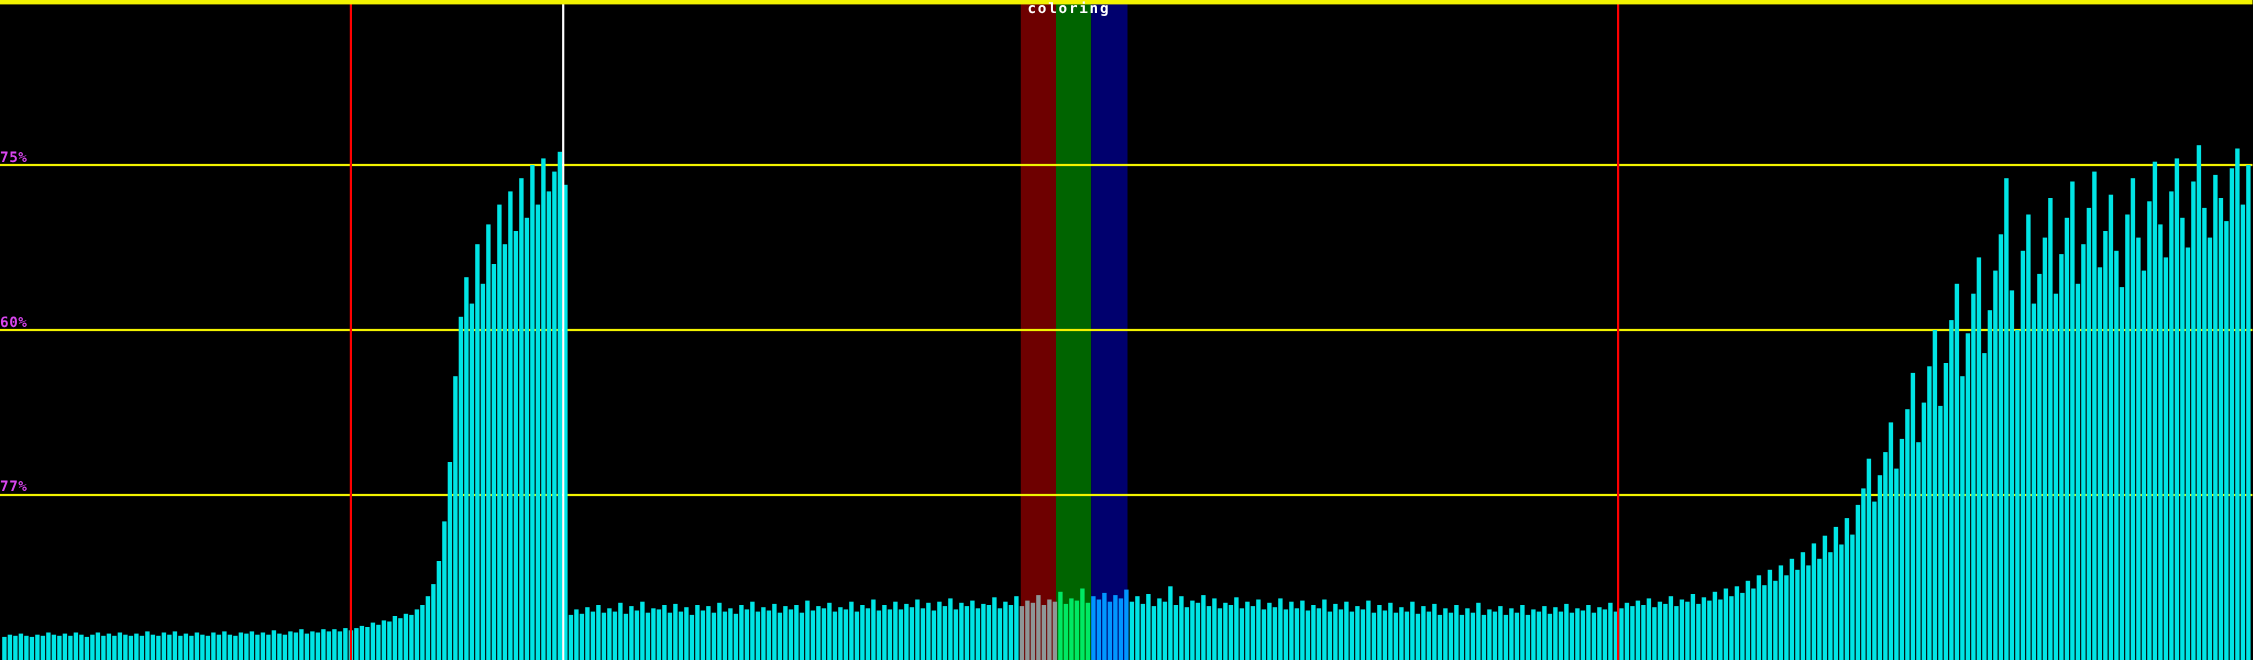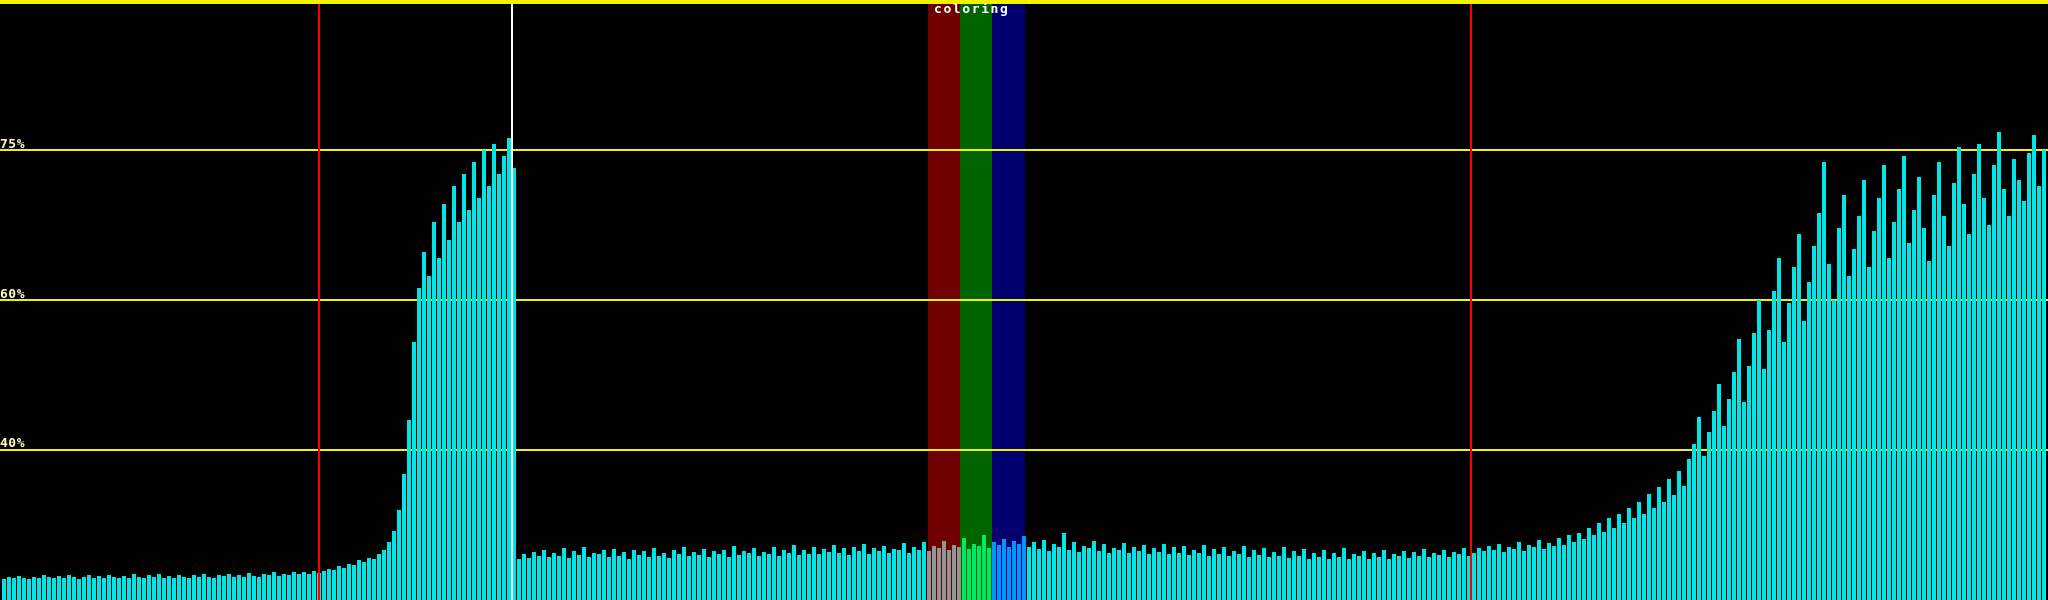--- a/index.html
+++ b/index.html
@@ -3,21 +3,21 @@
 <meta charset="utf-8">
 <style>
   html,body{margin:0;padding:0;background:#000;}
   #stage{position:relative;width:2048px;height:600px;background:#000;overflow:hidden;
          font-family:"DejaVu Sans Mono","Liberation Mono",monospace;}
   .band{position:absolute;top:0;bottom:0;z-index:1;}
   .gridline{position:absolute;left:0;width:2048px;height:2px;z-index:2;}
   .bar{position:absolute;bottom:0;width:3.6px;z-index:3;}
   .marker{position:absolute;top:0;height:600px;width:2px;z-index:4;cursor:ew-resize;}
   .topline{position:absolute;top:0;left:0;width:2048px;height:4px;z-index:5;}
-  .ylabel{position:absolute;left:0;z-index:6;color:#fef9c3;font-size:13px;font-weight:bold;
+  .ylabel{position:absolute;left:0;z-index:6;color:#d946ef;font-size:13px;font-weight:bold;
           line-height:13px;letter-spacing:0.5px;}
   .ylabel.p75{top:137px}.ylabel.p50{top:287px}.ylabel.p25{top:436px}
   .title{position:absolute;left:934px;top:2px;z-index:6;color:#fff;font-size:13px;
          font-weight:bold;line-height:13px;letter-spacing:1.6px;}
 </style>
 </head>
 <body>
 
 <div id="stage">
   <div id="bands-layer">
@@ -442,15 +442,15 @@
       <div class="bar" style="left: 2042px; height: 450px; background: rgb(0, 229, 229);"></div>
     </div>
   <div id="markers-layer">
       <div class="marker" style="left: 318px; background: rgb(255, 0, 0);"></div>
       <div class="marker" style="left: 511px; background: rgb(255, 255, 255);"></div>
       <div class="marker" style="left: 1470px; background: rgb(255, 0, 0);"></div>
     </div>
   <div class="topline" style="background: rgb(242, 242, 0);"></div>
   <span class="ylabel p75">75%</span>
   <span class="ylabel p50">60%</span>
-  <span class="ylabel p25">40%</span>
+  <span class="ylabel p25">77%</span>
   <span class="title">coloring</span>
 </div>
 
 </body></html>

